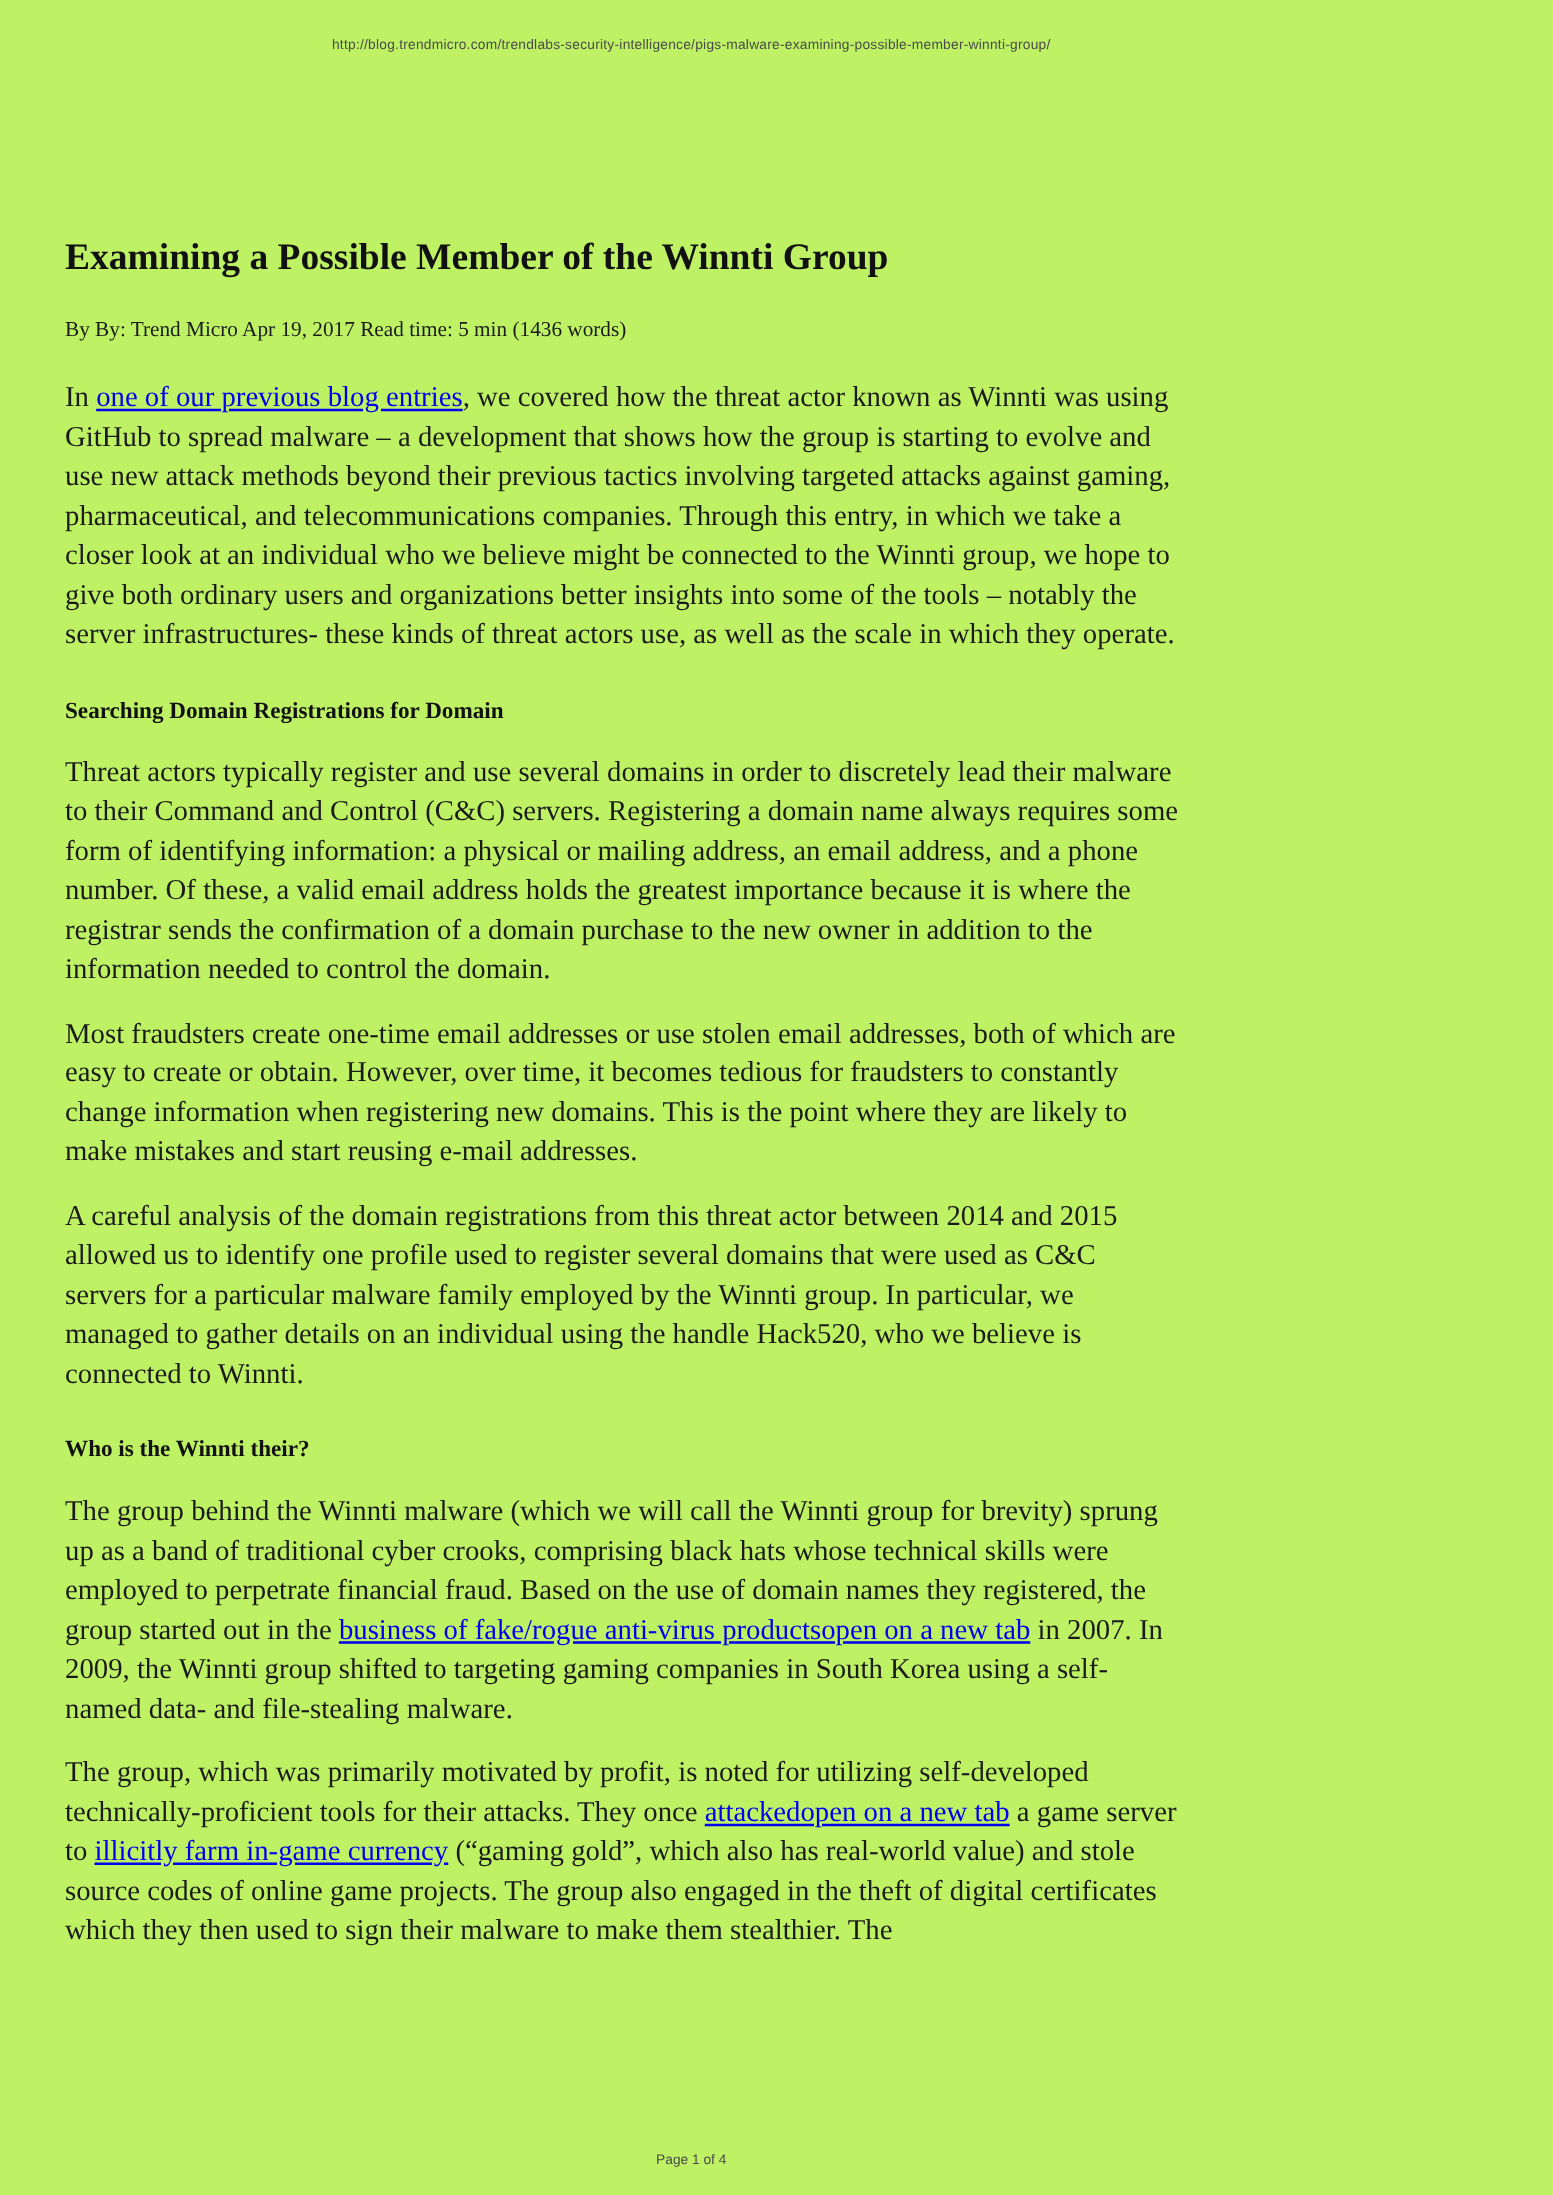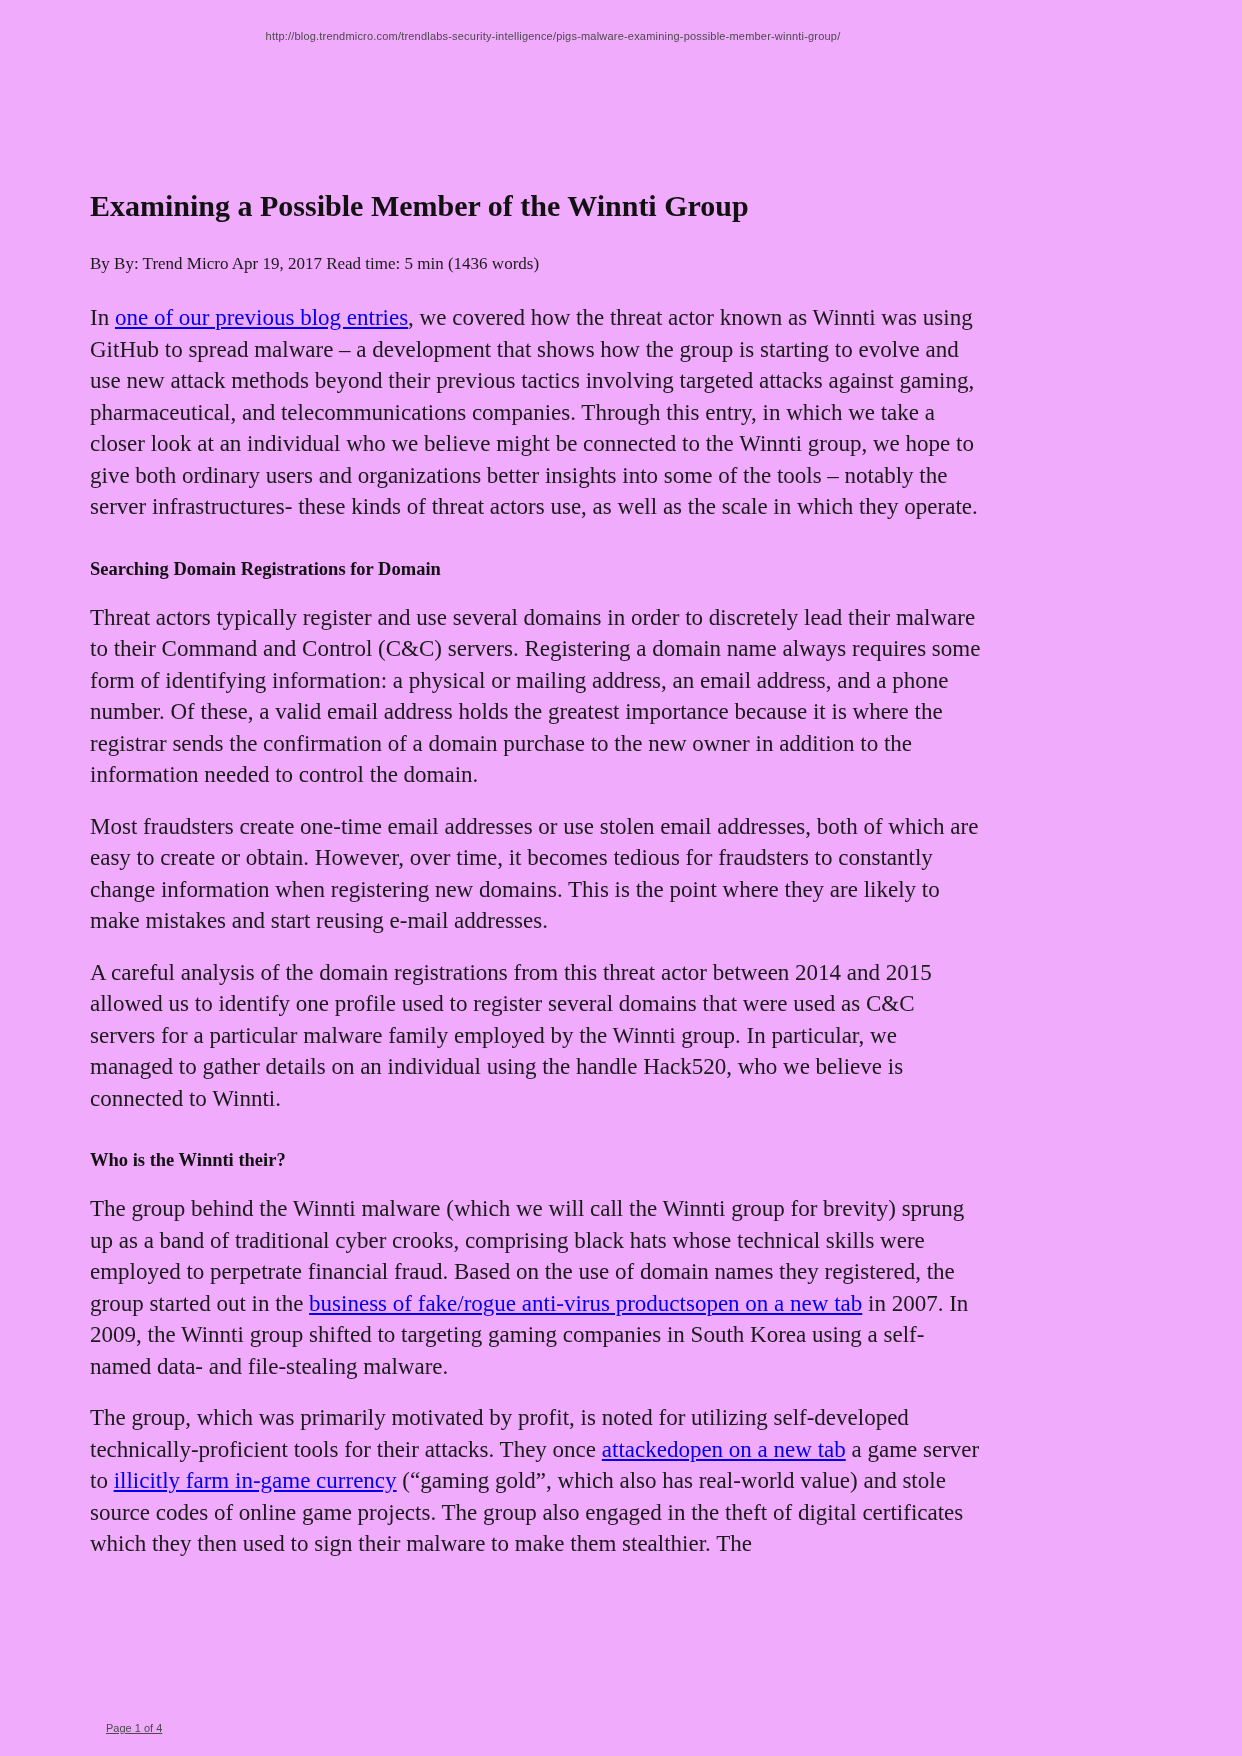--- a/index.html
+++ b/index.html
@@ -8,35 +8,35 @@
   body {
     font-family: "Liberation Serif", serif;
     color: var(--text, #1a1a1a);
     -webkit-font-smoothing: antialiased;
   }
   .page {
     position: relative;
     width: 1242px;
     height: 1756px;
     margin: 0 auto;
-    background: #f0abfc;
+    background: #bef264;
     overflow: hidden;
   }
   .print-header {
     padding-top: 30px;
     margin-left: 106px;
     width: 894px;
     text-align: center;
     font-family: "Liberation Sans", sans-serif;
     font-size: 11px;
     color: var(--muted2, #4a4a4a);
     letter-spacing: 0.2px;
   }
   .content {
-    margin-left: 90px;
+    margin-left: 52px;
     width: 894px;
   }
   .article-title {
     margin-top: 146px;
     font-size: 30px;
     line-height: 36px;
     font-weight: bold;
     color: var(--heading, #111111);
     font-family: "Liberation Serif", serif;
   }
@@ -75,25 +75,24 @@
   a.inline-link {
     color: var(--link, #0000ee);
     text-decoration: underline;
     cursor: pointer;
   }
   .print-footer {
     position: absolute;
     bottom: 22px;
     left: 106px;
     width: 894px;
-    text-align: left;
+    text-align: center;
     font-family: "Liberation Sans", sans-serif;
     font-size: 11px;
     color: var(--muted2, #444444);
-    text-decoration: underline;
   }
 </style>
 </head>
 <body>
 
 <div class="page">
 
   <div class="print-header">http://blog.trendmicro.com/trendlabs-security-intelligence/pigs-malware-examining-possible-member-winnti-group/</div>
 
   <div class="content">

